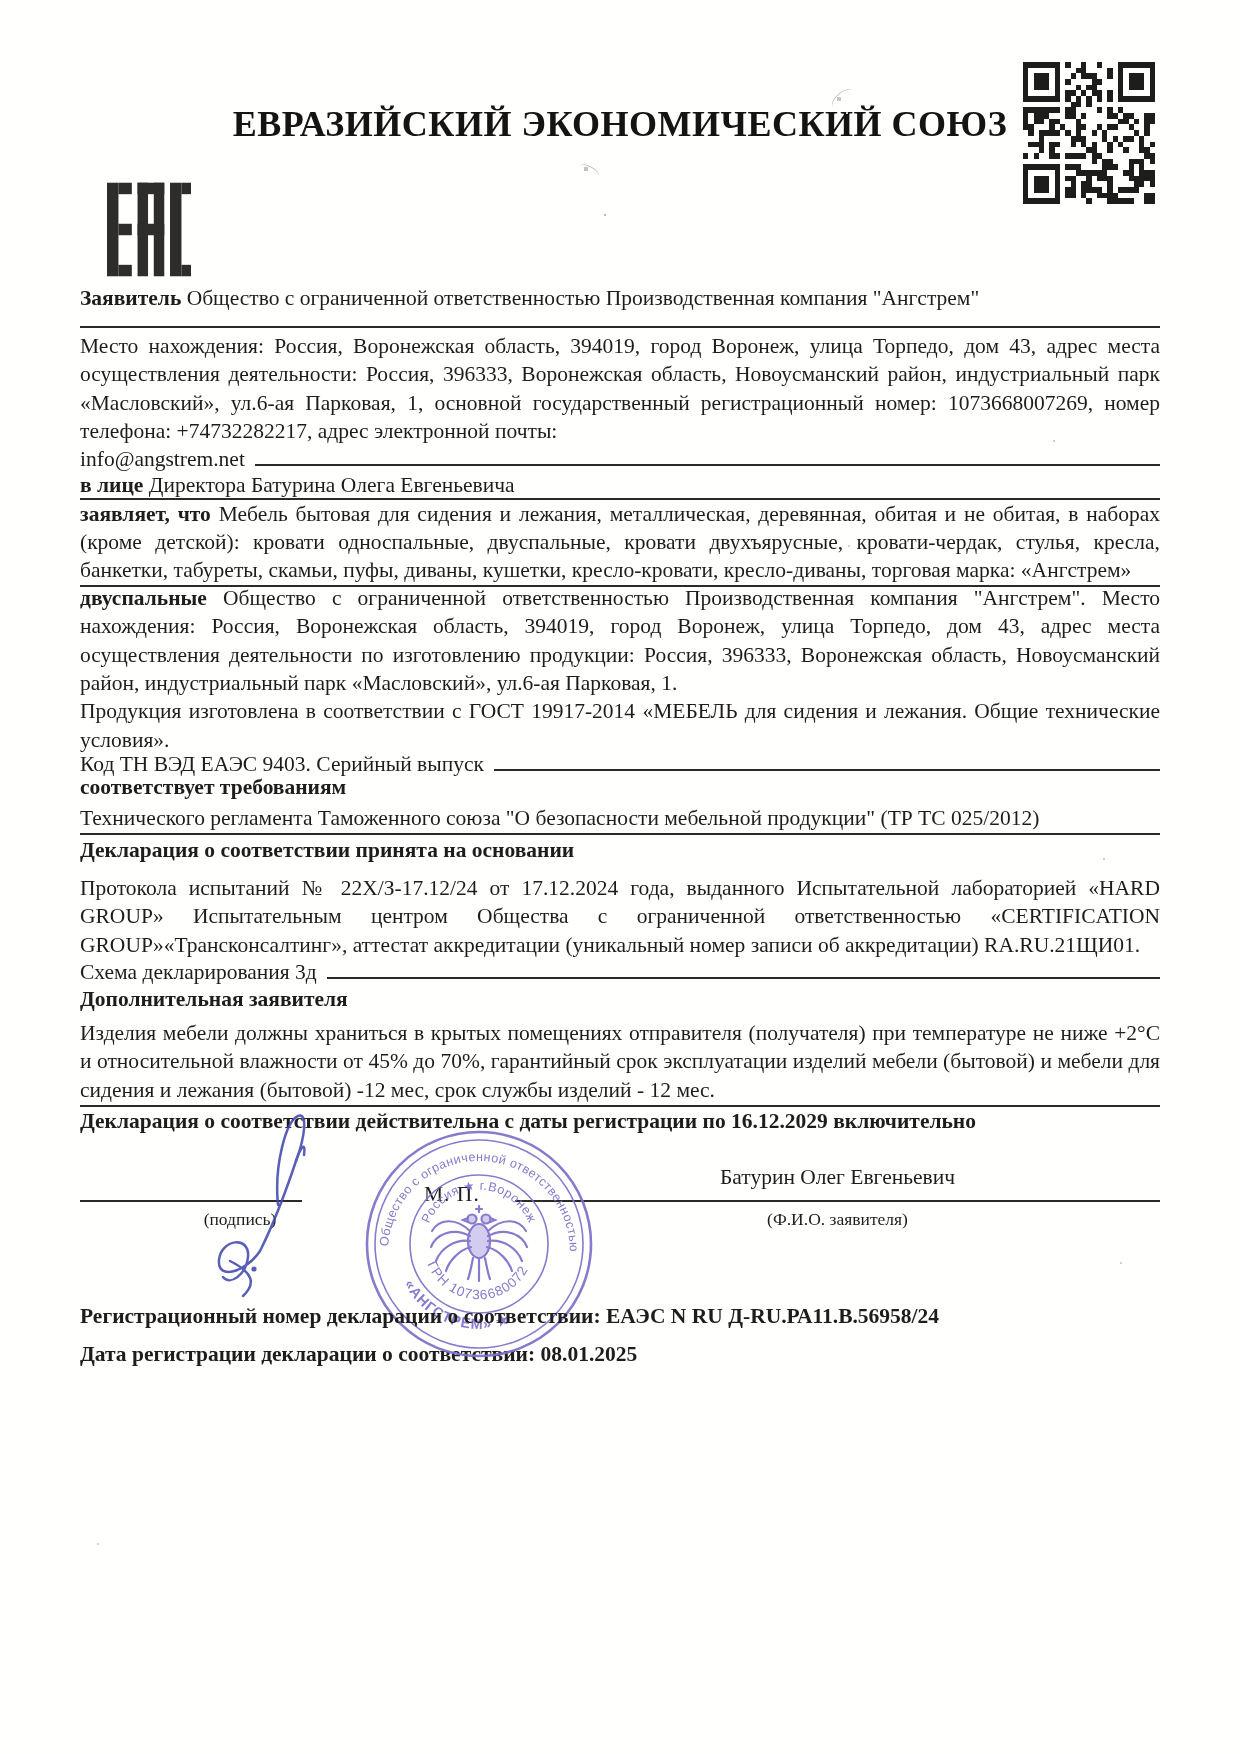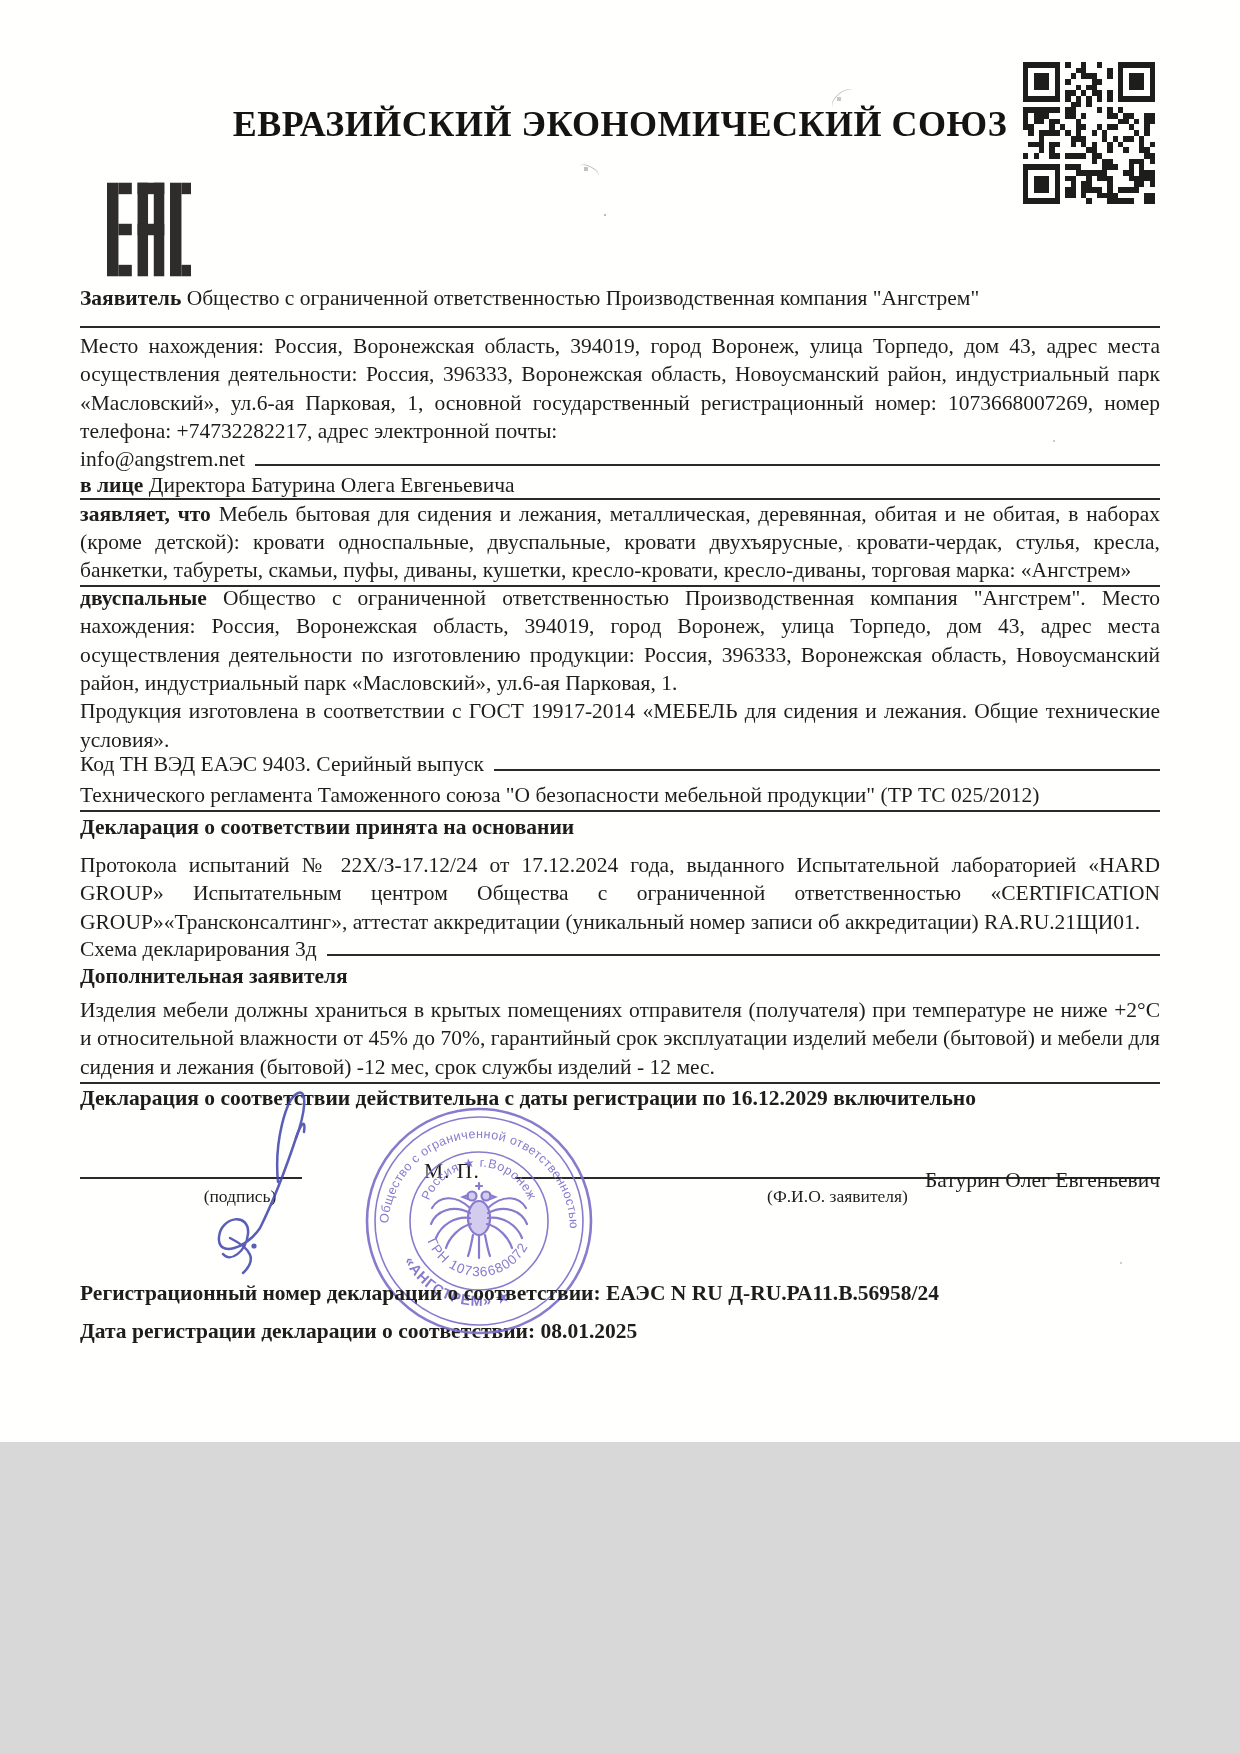--- a/index.html
+++ b/index.html
@@ -1,17 +1,17 @@
 <!DOCTYPE html>
 <html lang="ru"><head>
 <meta charset="utf-8">
 <style>
   html,body{margin:0;padding:0;background:#d8d8d8;}
   .page{
-    position:relative;width:1240px;height:1442px;background:#fefefdff;
+    position:relative;width:1240px;height:1754px;background:#fefefdff;
     background:#fffffe;overflow:hidden;margin:0 auto;
     font-family:"Liberation Serif", serif;color:#1f1d1b;
   }
   
   .title{
     position:absolute;left:80px;top:99px;width:1080px;text-align:center;
     font-weight:700;font-size:36px;line-height:50px;letter-spacing:.5px;color:#151413;
   }
   .eac-svg{position:absolute;left:107px;top:182px;width:84px;height:95px;}
   .qr-svg{position:absolute;left:1023px;top:62px;width:132px;height:142px;shape-rendering:crispEdges;}
@@ -42,21 +42,21 @@
   .p-add{margin-top:7px !important;padding-bottom:1px;}
   .head-valid{margin-top:1px;}
   
   .sig-block{position:relative;height:168px;}
   .sig-line{position:absolute;top:66px;border-bottom:2px solid #2b2a28;}
   .sig-line.left{left:0;width:222px;}
   .sig-line.right{left:435px;width:645px;}
   .cap{position:absolute;top:75px;font-size:17.5px;line-height:20px;text-align:center;}
   .sign-cap{left:60px;width:200px;}
   .name-cap{left:435px;width:645px;text-align:center;}
-  .sig-name{position:absolute;top:56px;left:435px;width:645px;text-align:right;line-height:26px;}
+  .sig-name{position:absolute;top:30px;left:435px;width:645px;text-align:center;line-height:26px;}
   .mp{position:absolute;top:47px;left:344px;line-height:26px;letter-spacing:1px;}
   .signature-svg{position:absolute;left:120px;top:-25px;width:160px;height:190px;z-index:3;}
   .stamp-svg{position:absolute;left:279px;top:-10px;width:240px;height:240px;z-index:2;opacity:.92;}
   
   .p-reg{font-weight:700;line-height:28px;position:relative;z-index:4;}
   .p-date{font-weight:700;line-height:28px;margin-top:10px !important;}
   
   .scan-specks{position:absolute;left:0;top:0;width:2px;height:2px;background:transparent;
     box-shadow:585px 168px 0 1px #c6c2bb, 604px 214px 0 0 #bdb9b2, 838px 98px 0 1px #cac6c0,
                846px 112px 0 0 #d2cfc9, 1053px 440px 0 0 #cfccc6, 848px 545px 0 0 #d5d2cc,
@@ -339,20 +339,21 @@
       <span>Общество с ограниченной ответственностью Производственная компания "Ангстрем". Место нахождения: Россия, Воронежская область, 394019, город Воронеж, улица Торпедо, дом 43, адрес места осуществления деятельности по изготовлению продукции: Россия, 396333, Воронежская область, Новоусманский район, индустриальный парк «Масловский», ул.6-ая Парковая, 1.</span>
     </p>
 
     <p class="just">Продукция изготовлена в соответствии с ГОСТ 19917-2014 «МЕБЕЛЬ для сидения и лежания. Общие технические условия».</p>
 
     <div class="fill-row tight row-tnved">
       <span>Код ТН ВЭД ЕАЭС 9403. Серийный выпуск</span>
       <span class="fill"></span>
     </div>
 
+    <div class="head head-comply">соответствует требованиям</div>
 
     <p class="just rule p-comply">Технического регламента Таможенного союза "О безопасности мебельной продукции" (ТР ТС 025/2012)</p>
 
     <div class="head head-basis">Декларация о соответствии принята на основании</div>
 
     <p class="just p-basis">Протокола испытаний № 22Х/З-17.12/24 от 17.12.2024 года, выданного Испытательной лабораторией «HARD GROUP» Испытательным центром Общества с ограниченной ответственностью «CERTIFICATION GROUP»«Трансконсалтинг», аттестат аккредитации (уникальный номер записи об аккредитации) RA.RU.21ЩИ01.</p>
 
     <div class="fill-row tight">
       <span>Схема декларирования 3д</span>
       <span class="fill"></span>

